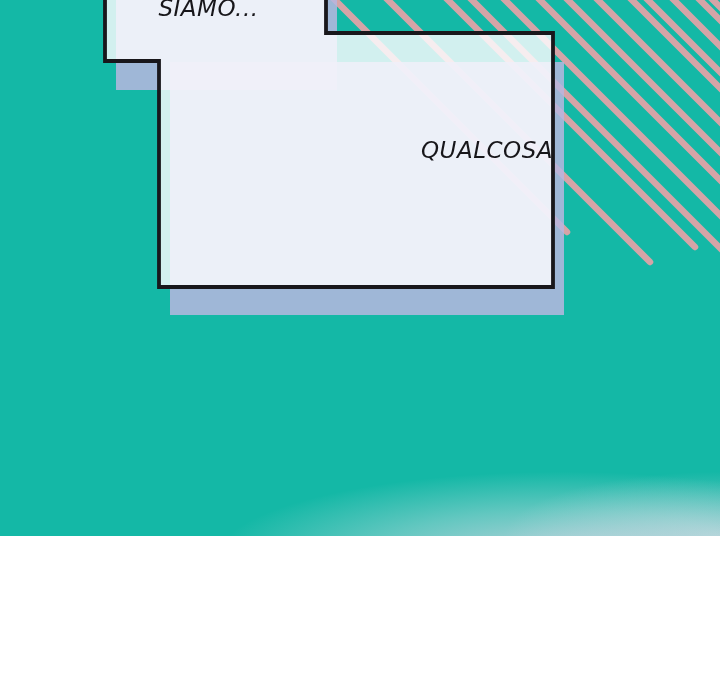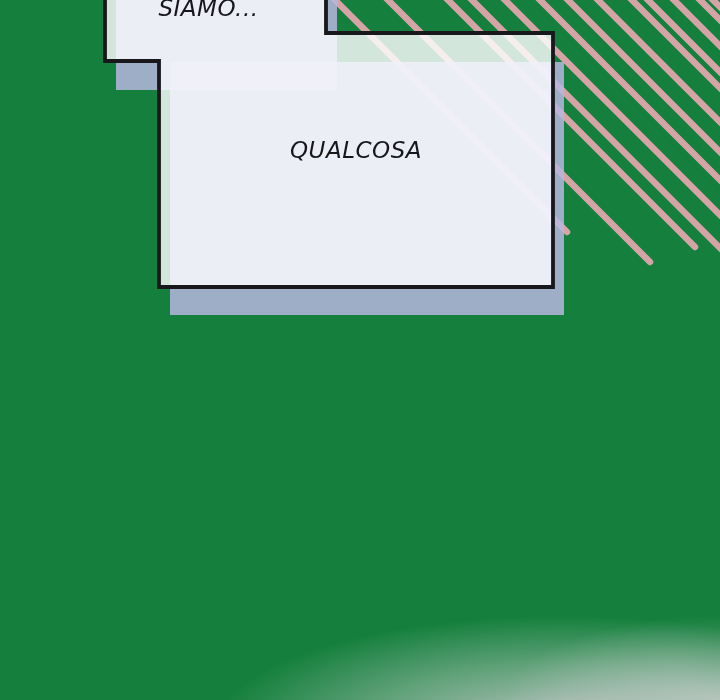--- a/index.html
+++ b/index.html
@@ -3,23 +3,23 @@
 <meta charset="utf-8">
 <style>
   html, body {
     margin: 0;
     padding: 0;
     background: #ffffff;
   }
   .panel {
     position: relative;
     width: 720px;
-    height: 700px;
+    height: 536px;
     overflow: hidden;
-    background: #15803d;
+    background: #14b8a6;
     font-family: "DejaVu Sans", sans-serif;
   }
   .blush {
     position: absolute;
     inset: 0;
     z-index: 0;
     background:
       radial-gradient(48% 16% at 78% 104%, rgba(244,220,238,0.75) 0%, rgba(246,228,241,0.35) 55%, rgba(255,255,255,0) 100%),
       radial-gradient(30% 12% at 100% 100%, rgba(243,222,238,0.55) 0%, rgba(255,255,255,0) 100%);
   }
@@ -45,20 +45,21 @@
     width: 221px;
     font-size: 23px;
     line-height: 27px;
   }
   .speech-text-main {
     left: 159px;
     top: 135px;
     width: 394px;
     font-size: 23px;
     line-height: 31px;
+    text-align: right;
   }
 </style>
 </head>
 <body>
 
 <div class="panel">
 
   <div class="blush"></div>
 
   <svg class="art" width="720" height="700" viewBox="0 0 720 700">

